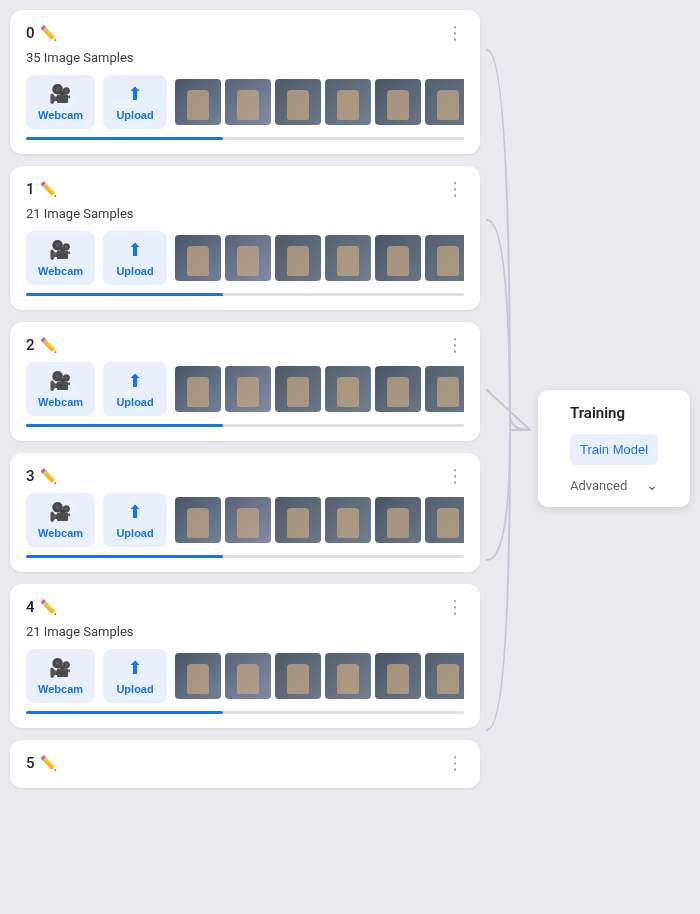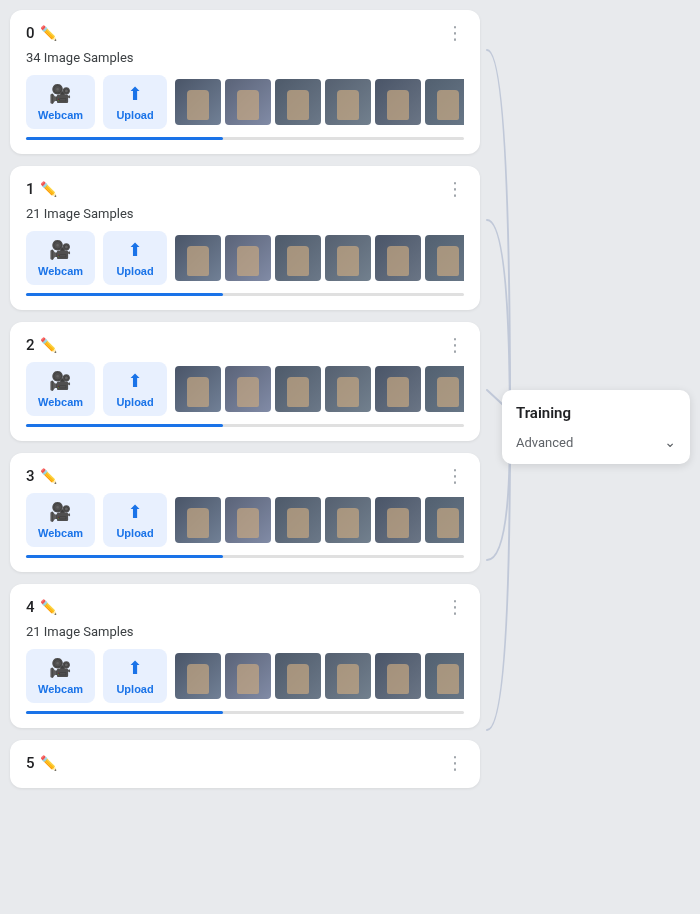--- a/index.html
+++ b/index.html
@@ -146,24 +146,24 @@
       background: #1a73e8;
       border-radius: 2px;
       width: 45%;
     }
 
     
     .training-panel {
       position: absolute;
       top: 390px;
       right: 10px;
-      width: 188px;
+      width: 152px;
       background: #fff;
       border-radius: 10px;
-      padding: 14px 14px;
+      padding: 14px 32px;
       box-shadow: 0 2px 8px rgba(0,0,0,0.12);
     }
 
     .training-title {
       font-size: 15px;
       font-weight: 600;
       color: #202124;
       margin-bottom: 12px;
     }
 
@@ -224,21 +224,21 @@
 <div class="main-content">
 
   <div class="class-card">
     <div class="card-header">
       <div class="card-header-left">
         <span class="class-label">0</span>
         <span class="edit-icon">✏️</span>
       </div>
       <span class="more-icon">⋮</span>
     </div>
-    <div class="sample-count">34 Image Samples</div>
+    <div class="sample-count">35 Image Samples</div>
     <div class="card-actions">
       <button class="action-btn">
         <span class="action-btn-icon">🎥</span>
         <span class="action-btn-label">Webcam</span>
       </button>
       <button class="action-btn">
         <span class="action-btn-icon">⬆</span>
         <span class="action-btn-label">Upload</span>
       </button>
       <div class="thumbnails-container">
@@ -393,17 +393,18 @@
         <span class="edit-icon">✏️</span>
       </div>
       <span class="more-icon">⋮</span>
     </div>
   </div>
 
 </div>
 
 <div class="training-panel">
   <div class="training-title">Training</div>
+  <button class="train-model-btn">Train Model</button>
   <div class="advanced-row">
     <span class="advanced-label">Advanced</span>
     <span class="chevron-icon">⌄</span>
   </div>
 </div>
 
 </body></html>

